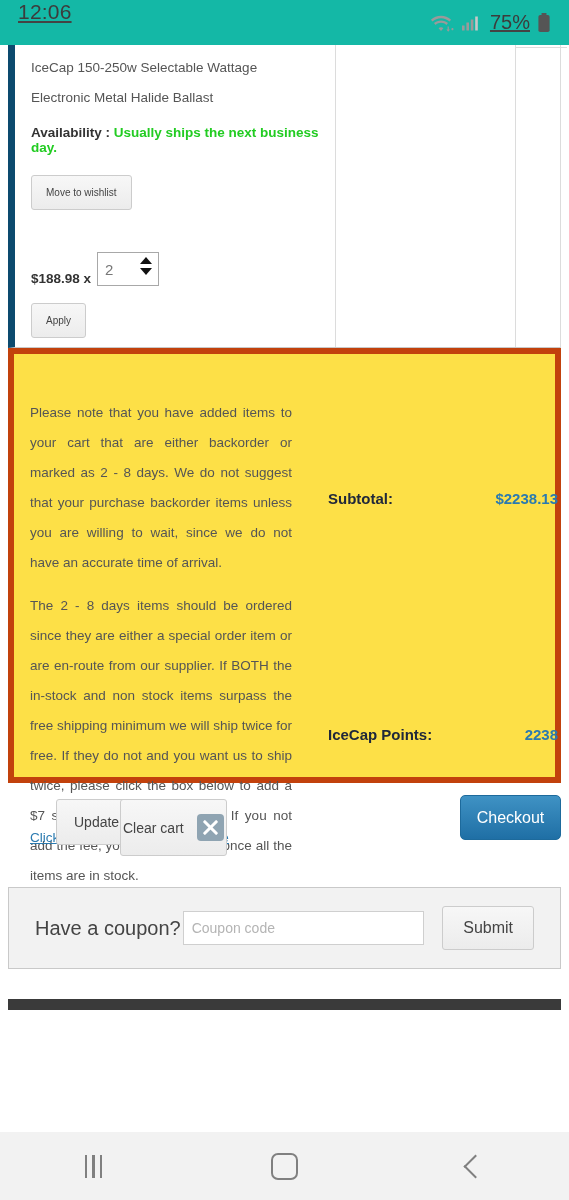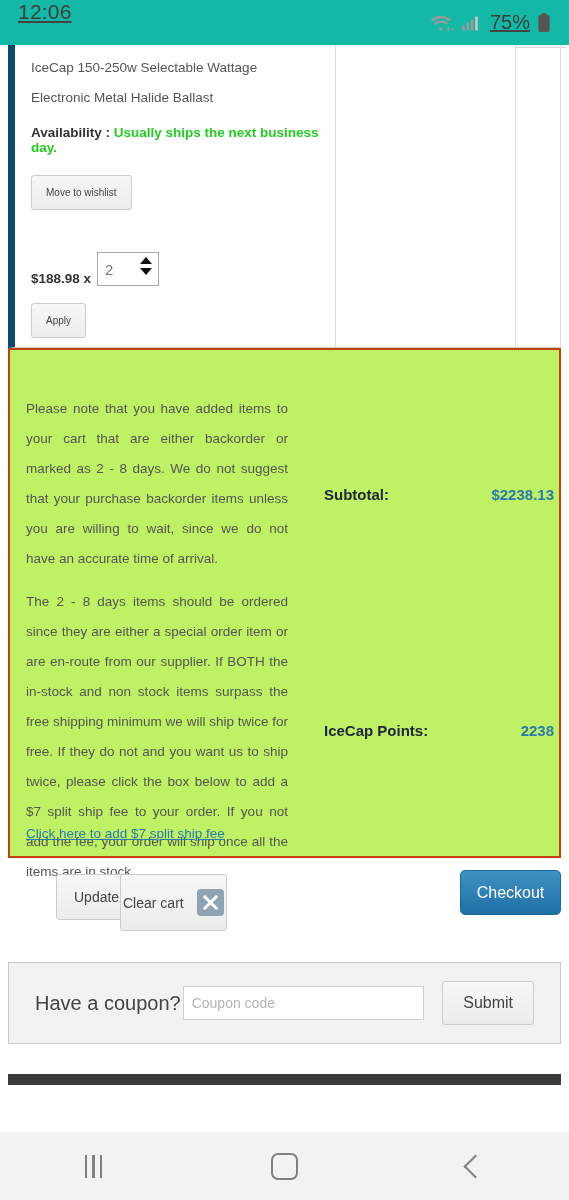--- a/index.html
+++ b/index.html
@@ -156,24 +156,24 @@
     border-right: 6px solid transparent;
     cursor: pointer;
   }
   .tri-up { border-bottom: 7px solid #111; }
   .tri-down { border-top: 7px solid #111; }
   .apply-wrap { margin-top: 17px; }
 
   
   .summary-panel {
     margin: 0 8px;
-    border: 2px solid #c2410c;
-    background: #bef264;
-    position: relative;
-    height: 510px;
+    border: 6px solid #c2410c;
+    background: #fde047;
+    position: relative;
+    height: 435px;
     box-sizing: border-box;
   }
   .notice-col {
     position: absolute;
     left: 16px; top: 44px;
     width: 262px;
   }
   .notice-p {
     font-size: 13.5px;
     line-height: 30px;

